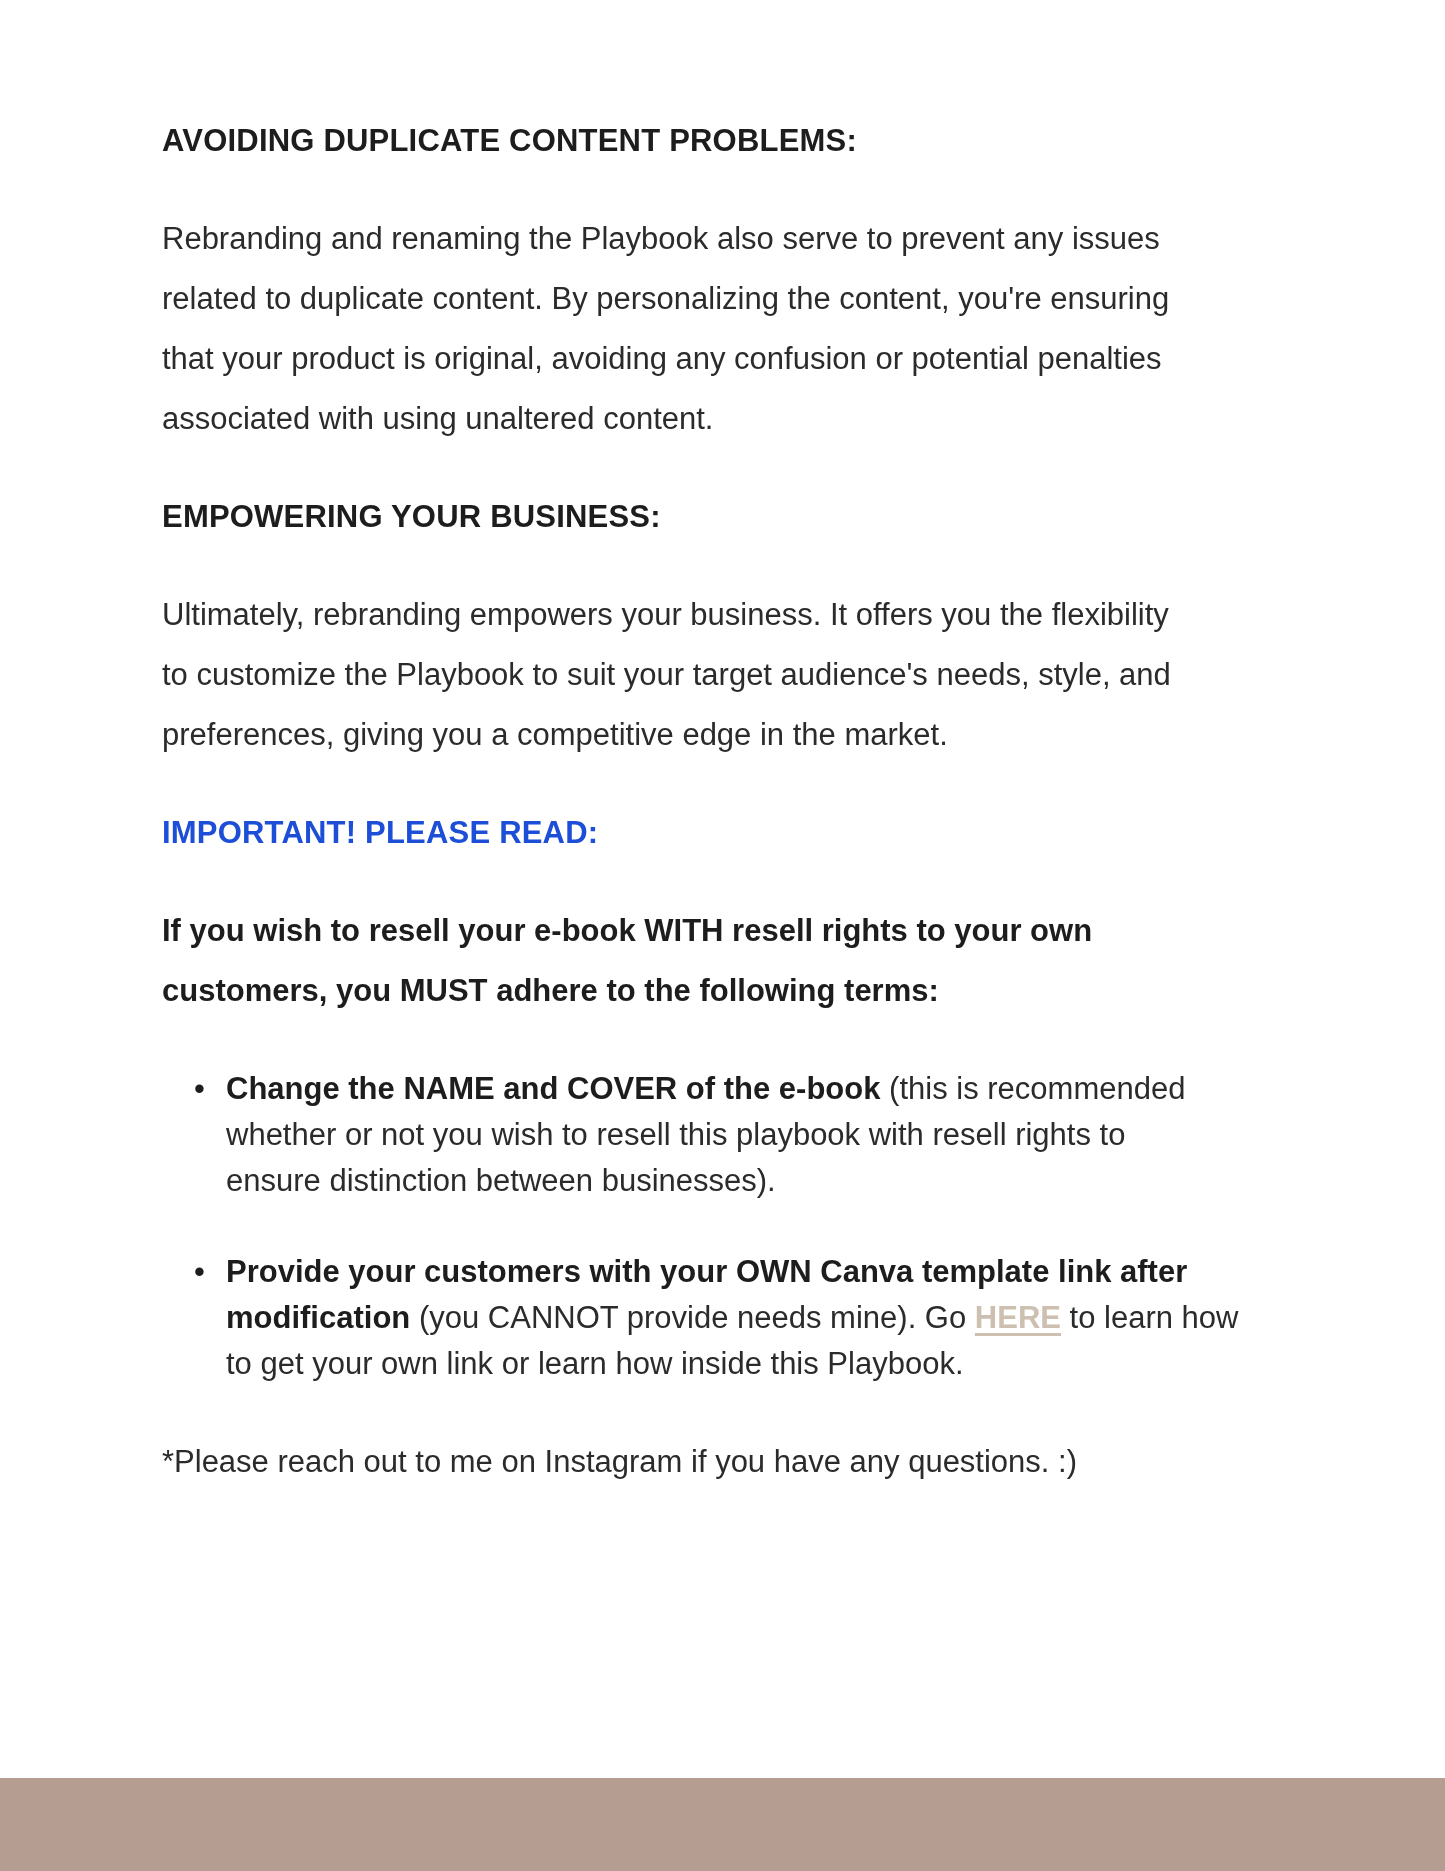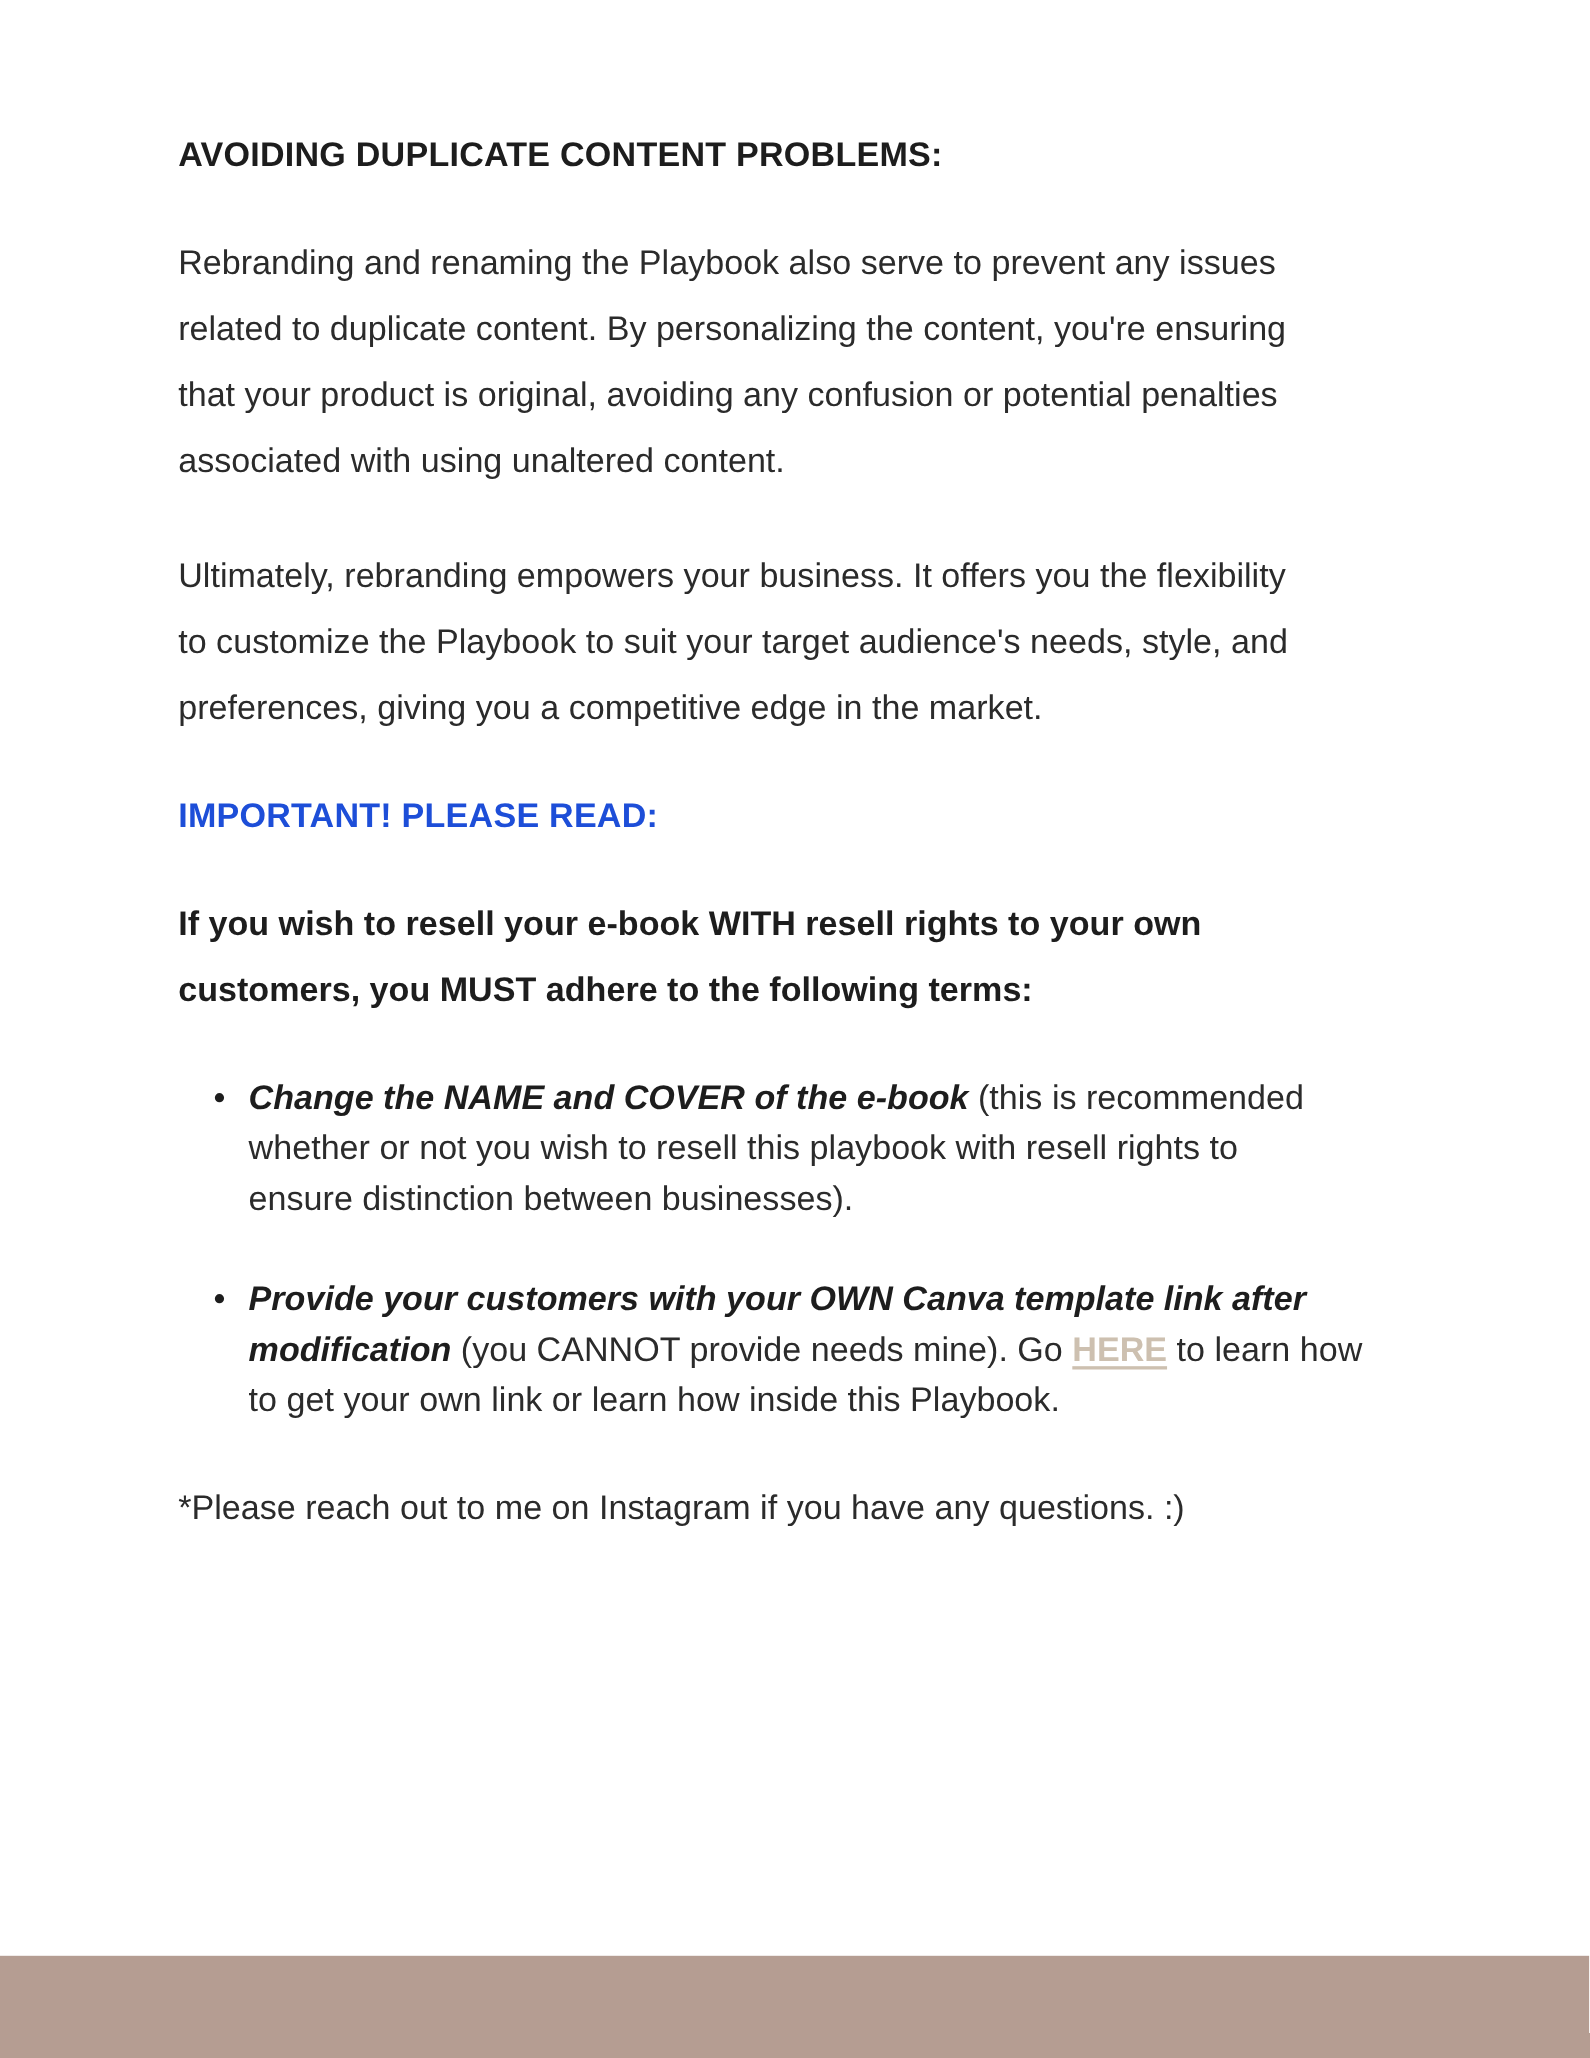--- a/index.html
+++ b/index.html
@@ -49,21 +49,21 @@
     color: #2b2b2b;
     margin-top: 45px;
   }
   .term-item:first-child { margin-top: 0; }
   .bullet {
     flex: 0 0 auto;
     width: 14px;
     color: #1d1d1d;
   }
   .term-text { white-space: pre-line; }
-  .term-lead { font-weight: bold; color: #1d1d1d; font-style: italic; }
+  .term-lead { font-weight: bold; color: #1d1d1d; }
   .here-link {
     color: #CDC0B0;
     font-weight: bold;
     text-decoration: underline;
     text-decoration-thickness: 3px;
     text-underline-offset: 5px;
     cursor: pointer;
   }
   .footer-bar {
     position: absolute;
@@ -79,20 +79,21 @@
 <div class="page">
   <div class="content">
 
     <div class="heading">AVOIDING DUPLICATE CONTENT PROBLEMS:</div>
 
     <p class="body-text">Rebranding and renaming the Playbook also serve to prevent any issues
 related to duplicate content. By personalizing the content, you're ensuring
 that your product is original, avoiding any confusion or potential penalties
 associated with using unaltered content.</p>
 
+    <div class="heading">EMPOWERING YOUR BUSINESS:</div>
 
     <p class="body-text">Ultimately, rebranding empowers your business. It offers you the flexibility
 to customize the Playbook to suit your target audience's needs, style, and
 preferences, giving you a competitive edge in the market.</p>
 
     <div class="heading alert-heading">IMPORTANT! PLEASE READ:</div>
 
     <p class="body-text bold-text">If you wish to resell your e-book WITH resell rights to your own
 customers, you MUST adhere to the following terms:</p>
 

